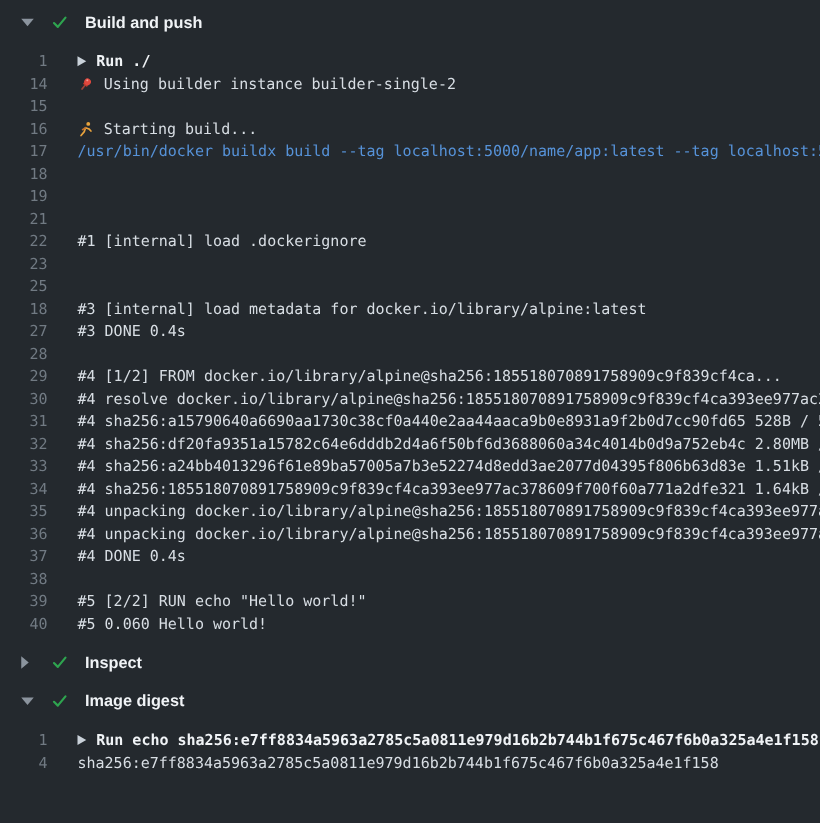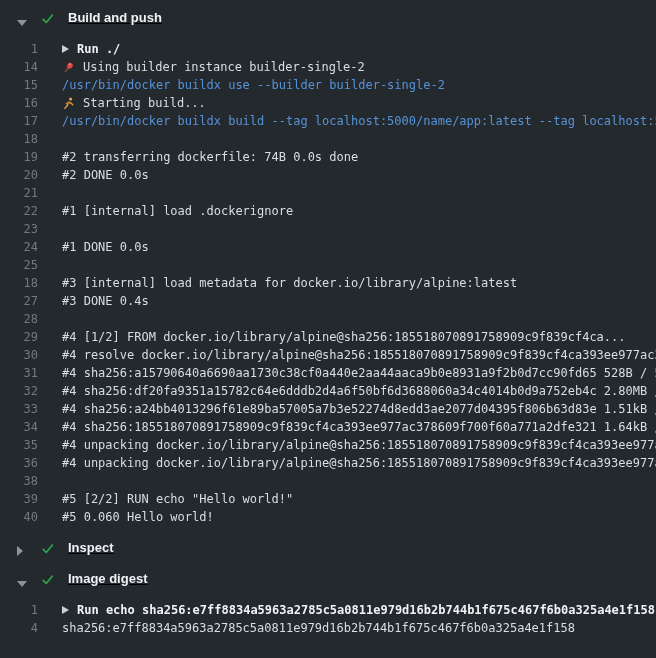--- a/index.html
+++ b/index.html
@@ -13,24 +13,23 @@
   }
   *{box-sizing:border-box;}
   html,body{margin:0;padding:0;}
   body{
     width:656px;height:658px;overflow:hidden;
     background:var(--bg);
     font-family:"Liberation Sans", sans-serif;
   }
   .log-viewer{width:656px;height:658px;overflow:hidden;padding-top:2px;}
   .section-header{
-    display:flex;align-items:flex-end;
+    display:flex;align-items:center;
     padding:8px 16px 7px 17px;
     cursor:pointer;
-    text-decoration:underline;
   }
   .chev{width:10px;flex:0 0 10px;margin-right:14px;display:flex;align-items:center;}
   .tri-down{width:0;height:0;border-left:5px solid transparent;border-right:5px solid transparent;border-top:6px solid var(--chev);}
   .tri-right{width:0;height:0;border-top:5px solid transparent;border-bottom:5px solid transparent;border-left:6px solid var(--chev);}
   .check{flex:0 0 14px;margin-right:13px;display:flex;align-items:center;}
   .section-title{
     color:var(--bold-text);font-size:13px;font-weight:600;line-height:16px;
     white-space:nowrap;
   }
   .log-block{margin:7px 0 6px;}
@@ -73,46 +72,45 @@
       <div class="log-block">
         <div class="log-line"><span class="line-number">1</span><span class="log-text group"><span class="group-chevron"></span><span>Run ./</span></span></div>
         <div class="log-line"><span class="line-number">14</span><span class="log-text default"><span class="inline-icon"><svg viewBox="0 0 16 16" aria-hidden="true">
                 <g transform="rotate(38 8 8)">
                   <rect x="7.2" y="8.2" width="1.7" height="6.4" rx="0.8" fill="#9c4238"></rect>
                   <rect x="5.4" y="7.4" width="5.2" height="1.8" rx="0.9" fill="#c0392b"></rect>
                   <circle cx="8" cy="4.9" r="3.3" fill="#e0483e"></circle>
                   <circle cx="6.8" cy="3.8" r="1" fill="#f2998f"></circle>
                 </g>
               </svg></span><span>Using builder instance builder-single-2</span></span></div>
-        <div class="log-line"><span class="line-number">15</span><span class="log-text command"><span>/usr/bin/docker buildx use --builder builder-single-2</span></span></div>
+        <div class="log-line"><span class="line-number">15</span></div>
         <div class="log-line"><span class="line-number">16</span><span class="log-text default"><span class="inline-icon"><svg viewBox="0 0 16 16" aria-hidden="true">
                 <circle cx="10.6" cy="2.6" r="1.9" fill="#e8a33d"></circle>
                 <path d="M3.5 14l3.2-3.8 1.2-3.8 3.4 1.2 1.9 2" fill="none" stroke="#e8a33d" stroke-width="1.7" stroke-linecap="round" stroke-linejoin="round"></path>
                 <path d="M7.9 6.4L5 8.2" fill="none" stroke="#c4712c" stroke-width="1.6" stroke-linecap="round"></path>
               </svg></span><span>Starting build...</span></span></div>
         <div class="log-line"><span class="line-number">17</span><span class="log-text command"><span>/usr/bin/docker buildx build --tag localhost:5000/name/app:latest --tag localhost:50</span></span></div>
         <div class="log-line"><span class="line-number">18</span></div>
-        <div class="log-line"><span class="line-number">19</span><span class="log-text default"><span>#2 transferring dockerfile: 74B 0.0s done</span></span></div>
-        <div class="log-line"><span class="line-number">20</span><span class="log-text default"><span>#2 DONE 0.0s</span></span></div>
+        <div class="log-line"><span class="line-number">19</span></div>
         <div class="log-line"><span class="line-number">21</span><span class="log-text default"><span></span></span></div>
         <div class="log-line"><span class="line-number">22</span><span class="log-text default"><span>#1 [internal] load .dockerignore</span></span></div>
         <div class="log-line"><span class="line-number">23</span></div>
-        <div class="log-line"><span class="line-number">24</span><span class="log-text default"><span>#1 DONE 0.0s</span></span></div>
         <div class="log-line"><span class="line-number">25</span><span class="log-text default"><span></span></span></div>
         <div class="log-line"><span class="line-number">18</span><span class="log-text default"><span>#3 [internal] load metadata for docker.io/library/alpine:latest</span></span></div>
         <div class="log-line"><span class="line-number">27</span><span class="log-text default"><span>#3 DONE 0.4s</span></span></div>
         <div class="log-line"><span class="line-number">28</span><span class="log-text default"><span></span></span></div>
         <div class="log-line"><span class="line-number">29</span><span class="log-text default"><span>#4 [1/2] FROM docker.io/library/alpine@sha256:185518070891758909c9f839cf4ca...</span></span></div>
         <div class="log-line"><span class="line-number">30</span><span class="log-text default"><span>#4 resolve docker.io/library/alpine@sha256:185518070891758909c9f839cf4ca393ee977ac3</span></span></div>
         <div class="log-line"><span class="line-number">31</span><span class="log-text default"><span>#4 sha256:a15790640a6690aa1730c38cf0a440e2aa44aaca9b0e8931a9f2b0d7cc90fd65 528B / 5</span></span></div>
         <div class="log-line"><span class="line-number">32</span><span class="log-text default"><span>#4 sha256:df20fa9351a15782c64e6dddb2d4a6f50bf6d3688060a34c4014b0d9a752eb4c 2.80MB /</span></span></div>
         <div class="log-line"><span class="line-number">33</span><span class="log-text default"><span>#4 sha256:a24bb4013296f61e89ba57005a7b3e52274d8edd3ae2077d04395f806b63d83e 1.51kB /</span></span></div>
         <div class="log-line"><span class="line-number">34</span><span class="log-text default"><span>#4 sha256:185518070891758909c9f839cf4ca393ee977ac378609f700f60a771a2dfe321 1.64kB /</span></span></div>
         <div class="log-line"><span class="line-number">35</span><span class="log-text default"><span>#4 unpacking docker.io/library/alpine@sha256:185518070891758909c9f839cf4ca393ee977a</span></span></div>
         <div class="log-line"><span class="line-number">36</span><span class="log-text default"><span>#4 unpacking docker.io/library/alpine@sha256:185518070891758909c9f839cf4ca393ee977a</span></span></div>
+        <div class="log-line"><span class="line-number">37</span><span class="log-text default"><span>#4 DONE 0.4s</span></span></div>
         <div class="log-line"><span class="line-number">38</span><span class="log-text default"><span></span></span></div>
         <div class="log-line"><span class="line-number">39</span><span class="log-text default"><span>#5 [2/2] RUN echo "Hello world!"</span></span></div>
         <div class="log-line"><span class="line-number">40</span><span class="log-text default"><span>#5 0.060 Hello world!</span></span></div>
       </div>
     </div>
     <div>
       <div class="section-header">
         <span class="chev">
           <span class="tri-right"></span>
         </span>

